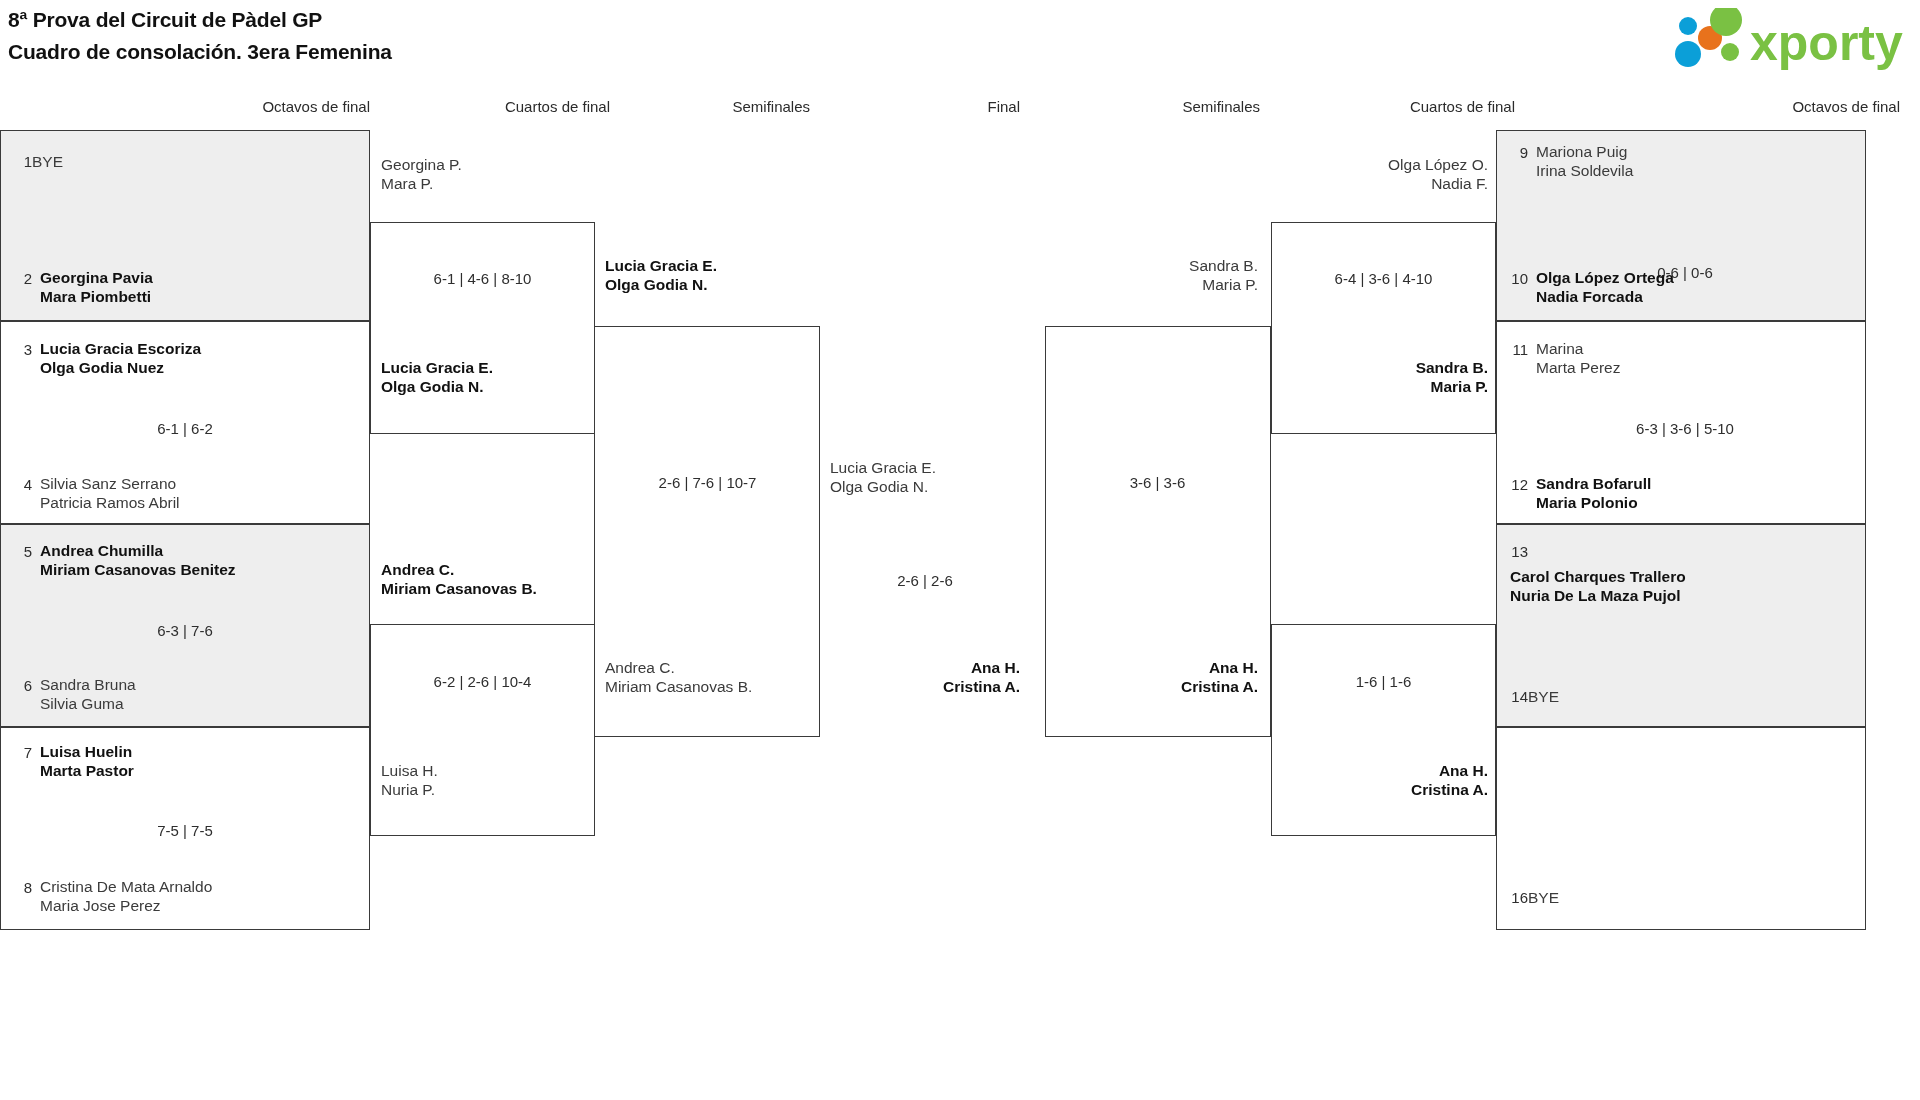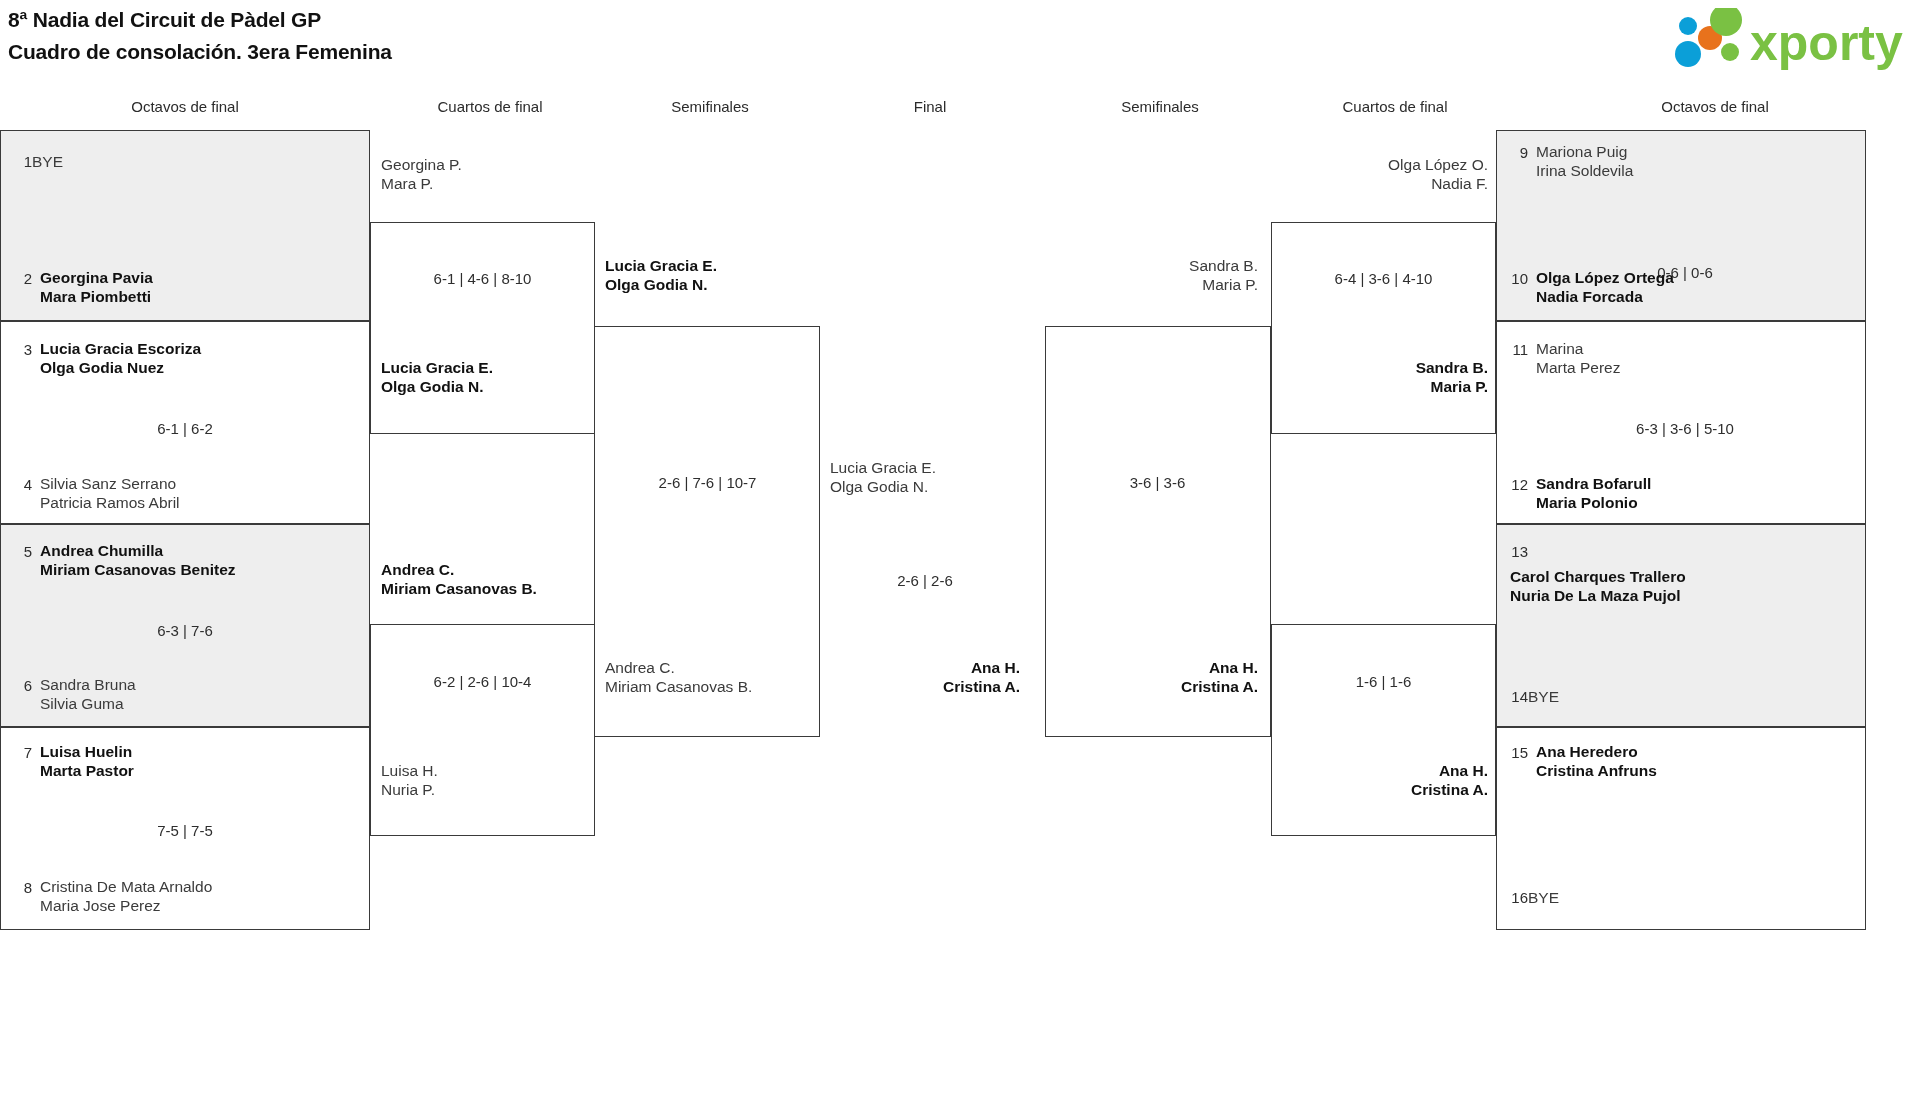--- a/index.html
+++ b/index.html
@@ -17,21 +17,21 @@
   #title-block .line {
     font-size: 21px; font-weight: bold; line-height: 32px;
     letter-spacing: -0.2px; white-space: nowrap; color: #111;
   }
 
   #logo { position: absolute; right: 12px; top: 8px; width: 240px; height: 62px; }
 
   
   .round-header {
     position: absolute; top: 95px; height: 24px;
-    font-size: 15px; color: #2b2b2b; text-align: center;
+    font-size: 15px; color: #2b2b2b; text-align: right;
     line-height: 24px; white-space: nowrap;
   }
 
   
   .bx { position: absolute; border: 1px solid #3a3a3a; }
   .bx.shade { background: #eeeeee; }
   .bx.nobg { background: transparent; }
 
   .seed-row { position: absolute; display: flex; align-items: flex-start; }
   .seed-num {
@@ -57,21 +57,21 @@
   .pair.winner .nm { font-weight: bold; color: #111; }
   .pair.loser  .nm { font-weight: normal; color: #3b3b3b; }
   .pair.ralign { text-align: right; }
 </style>
 </head>
 <body>
 
 <div id="root">
 
   <div id="title-block">
-    <div class="line">8ª Nadia del Circuit de Pàdel GP</div>
+    <div class="line">8ª Prova del Circuit de Pàdel GP</div>
     <div class="line">Cuadro de consolación. 3era Femenina</div>
   </div>
 
   <div id="logo">
     <svg width="240" height="62" viewBox="0 0 240 62">
       <circle cx="20" cy="18" r="9" fill="#0b9fd8"></circle>
       <circle cx="42" cy="30" r="12" fill="#e8721c"></circle>
       <circle cx="20" cy="46" r="13" fill="#0b9fd8"></circle>
       <circle cx="58" cy="12" r="16" fill="#7ac143"></circle>
       <circle cx="62" cy="44" r="9" fill="#7ac143"></circle>
@@ -264,25 +264,18 @@
       <span class="nm">Carol Charques Trallero</span>
       <span class="nm">Nuria De La Maza Pujol</span>
     </span>
   </div>
   <div class="bye-row" style="left:1502px; top:687px; width:350px;">
     <span class="seed-num">14</span>
     <span class="bye-label">BYE</span>
   </div>
 
   <div class="bx nobg" style="left:1496px; top:727px; width:370px; height:203px;"></div>
-  <div class="seed-row winner" style="left:1502px; top:742px; width:350px;">
-    <span class="seed-num" style="line-height:21px">15</span>
-    <span class="seed-names">
-      <span class="nm">Ana Heredero</span>
-      <span class="nm">Cristina Anfruns</span>
-    </span>
-  </div>
   <div class="bye-row" style="left:1502px; top:888px; width:350px;">
     <span class="seed-num">16</span>
     <span class="bye-label">BYE</span>
   </div>
 
 </div>
 
 </body></html>

